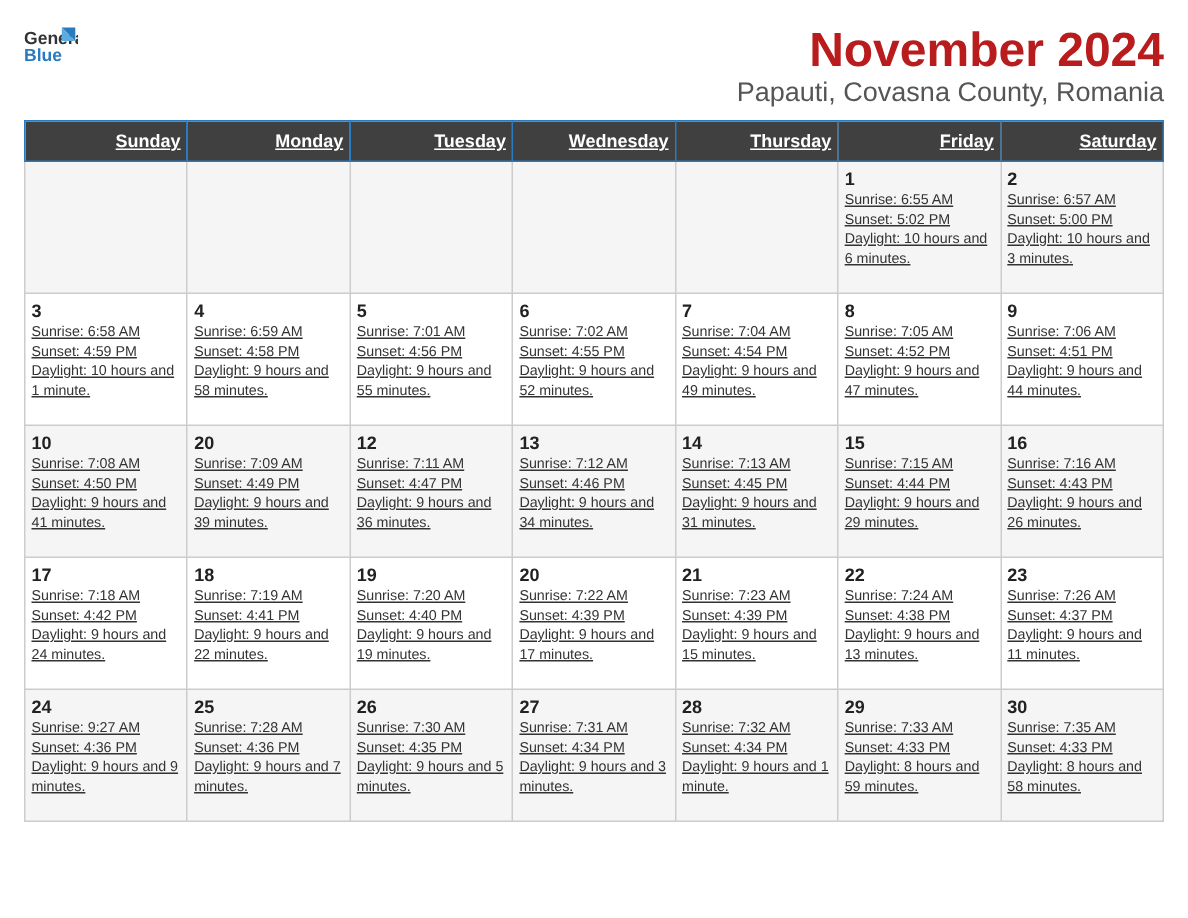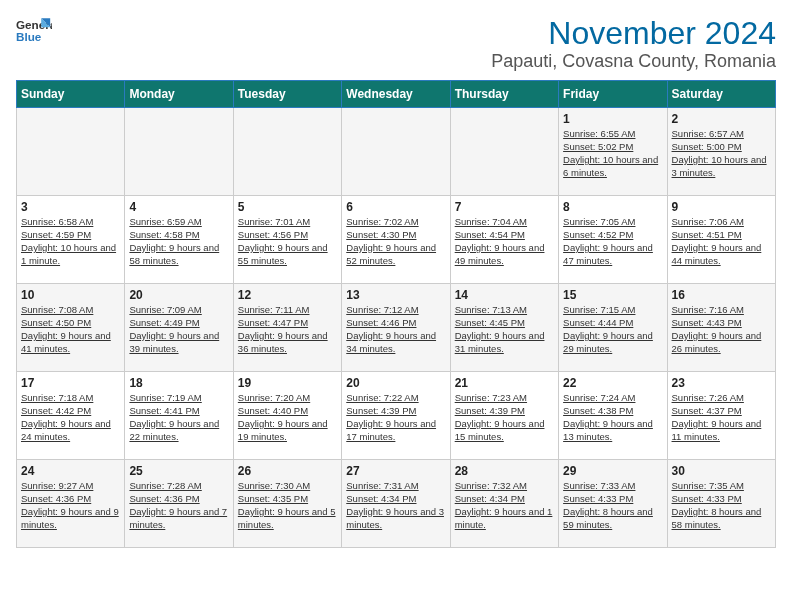--- a/index.html
+++ b/index.html
@@ -23,40 +23,41 @@
     }
     .logo-icon {
       width: 36px;
       height: 28px;
     }
     .title-area {
       text-align: right;
     }
     .month-title {
       font-size: 32px;
-      font-weight: normal;
-      color: #0369a1;
+      font-weight: bold;
+      color: #b91c1c;
       line-height: 1.1;
     }
     .subtitle {
       font-size: 18px;
       color: #555;
     }
     table {
       width: 100%;
       border-collapse: collapse;
       table-layout: fixed;
     }
     thead th {
-      background: #0f766e;
+      background: #404040;
       color: #fff;
       font-size: 12px;
       padding: 6px 4px;
-      text-align: left;
+      text-align: right;
       border: 1px solid #2a7abf;
+      text-decoration: underline;
     }
     tbody td {
       border: 1px solid #ccc;
       vertical-align: top;
       padding: 4px;
       font-size: 10px;
       color: #333;
       height: 88px;
       background: #fff;
     }
@@ -153,21 +154,21 @@
         <td>
           <span class="day-number">5</span>
           <div class="cell-text">Sunrise: 7:01 AM
 Sunset: 4:56 PM
 Daylight: 9 hours
 and 55 minutes.</div>
         </td>
         <td>
           <span class="day-number">6</span>
           <div class="cell-text">Sunrise: 7:02 AM
-Sunset: 4:30 PM
+Sunset: 4:55 PM
 Daylight: 9 hours
 and 52 minutes.</div>
         </td>
         <td>
           <span class="day-number">7</span>
           <div class="cell-text">Sunrise: 7:04 AM
 Sunset: 4:54 PM
 Daylight: 9 hours
 and 49 minutes.</div>
         </td>

